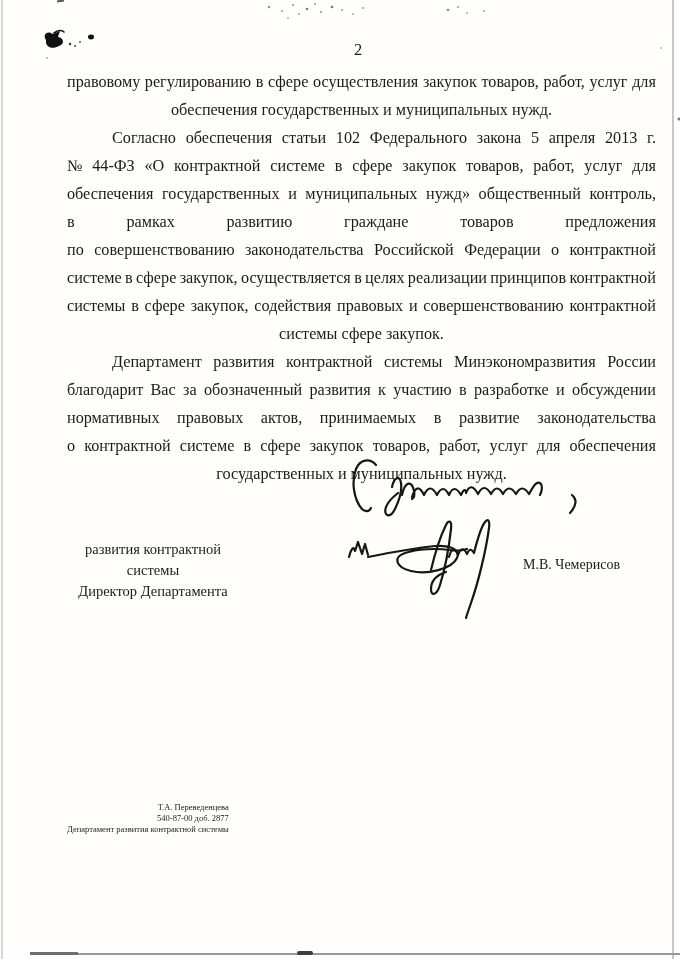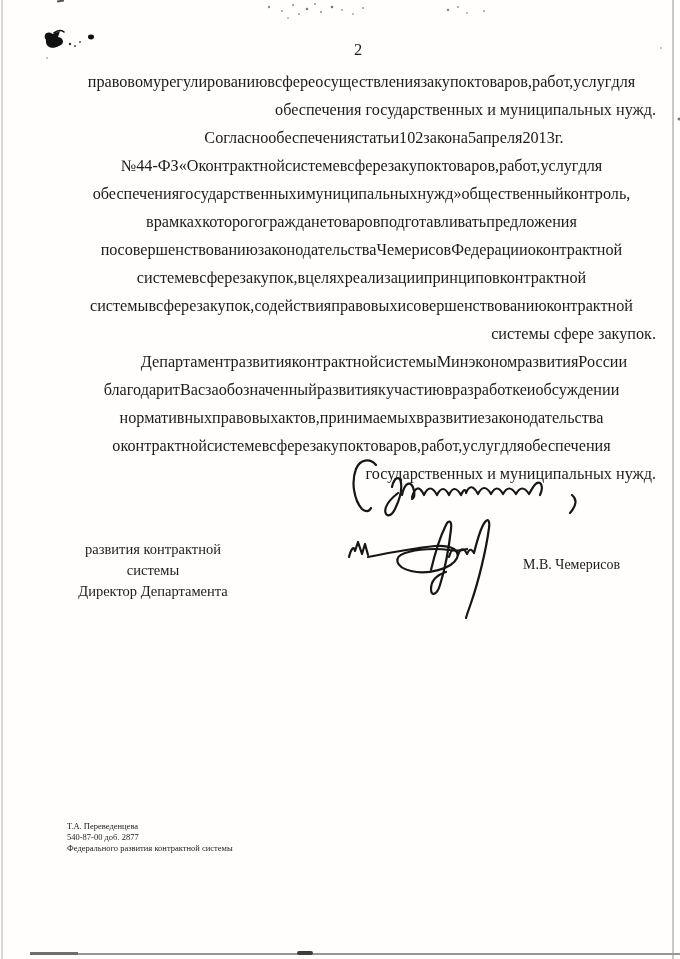--- a/index.html
+++ b/index.html
@@ -6,37 +6,37 @@
   body{background:#ffffff;font-family:"Liberation Serif","DejaVu Serif",serif;}
   .page{position:relative;width:680px;height:959px;background:#fffefd;overflow:hidden;color:#1b1b1b;}
 
   
   .page-number{position:absolute;left:338px;top:40px;width:40px;text-align:center;
     font-size:16.5px;}
 
   
   .body-text{position:absolute;left:67px;top:68px;width:589px;font-size:16.2px;}
   .line{height:28px;line-height:28px;white-space:nowrap;}
-  .just{display:flex;justify-content:center;white-space:normal;}
+  .just{display:flex;justify-content:space-between;white-space:normal;}
   .indent{padding-left:45px;}
-  .last{text-align:right;}
+  .last{text-align:center;}
 
   
   .closing-wrap{position:absolute;left:350px;top:455px;width:235px;height:64px;}
   .signature-wrap{position:absolute;left:343px;top:513px;width:165px;height:110px;}
   .ink-stroke{stroke:#161616;stroke-width:2.2;fill:none;stroke-linecap:round;stroke-linejoin:round;}
   .sr-only{position:absolute;width:1px;height:1px;overflow:hidden;clip:rect(0 0 0 0);white-space:nowrap;}
 
   
   .signer-title{position:absolute;left:60px;top:539px;width:186px;text-align:center;
     font-size:14.5px;line-height:21px;}
   .signer-name{position:absolute;left:523px;top:557px;font-size:14px;}
 
   
-  .footer{position:absolute;left:67px;top:821px;font-size:8.5px;line-height:11px;color:#222;}
+  .footer{position:absolute;left:67px;top:802px;font-size:8.5px;line-height:11px;color:#222;text-align:right;}
 
   
   .edge-left{position:absolute;left:1px;top:0;width:2px;height:100%;background:#d8d8d8;}
   .edge-right{position:absolute;left:672px;top:0;width:1.5px;height:100%;background:#c8c8c8;}
   .scan-bottom{position:absolute;left:30px;right:0;top:953px;height:2px;background:#979797;}
   .scan-bottom-dark1{position:absolute;left:30px;top:952px;width:48px;height:3px;background:#6e6e6e;}
   .scan-bottom-dark2{position:absolute;left:297px;top:951px;width:16px;height:4px;background:#3d3d3d;border-radius:2px;}
   .top-dash{position:absolute;left:57px;top:0;width:7px;height:2px;background:#555;transform:rotate(-8deg);}
   .ink-blob-wrap{position:absolute;left:36px;top:28px;width:64px;height:34px;}
   .specks{position:absolute;left:0;top:0;width:2px;height:2px;border-radius:50%;background:transparent;
@@ -85,20 +85,21 @@
           <span>для</span>
         </div>
       <div class="line last">обеспечения государственных и муниципальных нужд.</div>
     </div>
     <div>
       <div class="line just indent">
           <span>Согласно</span>
           <span>обеспечения</span>
           <span>статьи</span>
           <span>102</span>
+          <span>Федерального</span>
           <span>закона</span>
           <span>5</span>
           <span>апреля</span>
           <span>2013</span>
           <span>г.</span>
         </div>
       <div class="line just">
           <span>№</span>
           <span>44-ФЗ</span>
           <span>«О</span>
@@ -117,40 +118,40 @@
           <span>государственных</span>
           <span>и</span>
           <span>муниципальных</span>
           <span>нужд»</span>
           <span>общественный</span>
           <span>контроль,</span>
         </div>
       <div class="line just">
           <span>в</span>
           <span>рамках</span>
-          <span>которого</span>
+          <span>развитию</span>
           <span>граждане</span>
           <span>товаров</span>
-          <span>подготавливать</span>
           <span>предложения</span>
         </div>
       <div class="line just">
           <span>по</span>
           <span>совершенствованию</span>
           <span>законодательства</span>
-          <span>Чемерисов</span>
+          <span>Российской</span>
           <span>Федерации</span>
           <span>о</span>
           <span>контрактной</span>
         </div>
       <div class="line just">
           <span>системе</span>
           <span>в</span>
           <span>сфере</span>
           <span>закупок,</span>
+          <span>осуществляется</span>
           <span>в</span>
           <span>целях</span>
           <span>реализации</span>
           <span>принципов</span>
           <span>контрактной</span>
         </div>
       <div class="line just">
           <span>системы</span>
           <span>в</span>
           <span>сфере</span>
@@ -234,20 +235,20 @@
 
   <div class="signer-title">
     <div>развития контрактной системы</div>
     <div>Директор Департамента</div>
   </div>
   <div class="signer-name">М.В. Чемерисов</div>
 
   <div class="footer">
     <div>Т.А. Переведенцева</div>
     <div>540-87-00 доб. 2877</div>
-    <div>Федерального развития контрактной системы</div>
+    <div>Департамент развития контрактной системы</div>
   </div>
 
   <div class="scan-bottom"></div>
   <div class="scan-bottom-dark1"></div>
   <div class="scan-bottom-dark2"></div>
 
 </div>
 
 </body></html>

